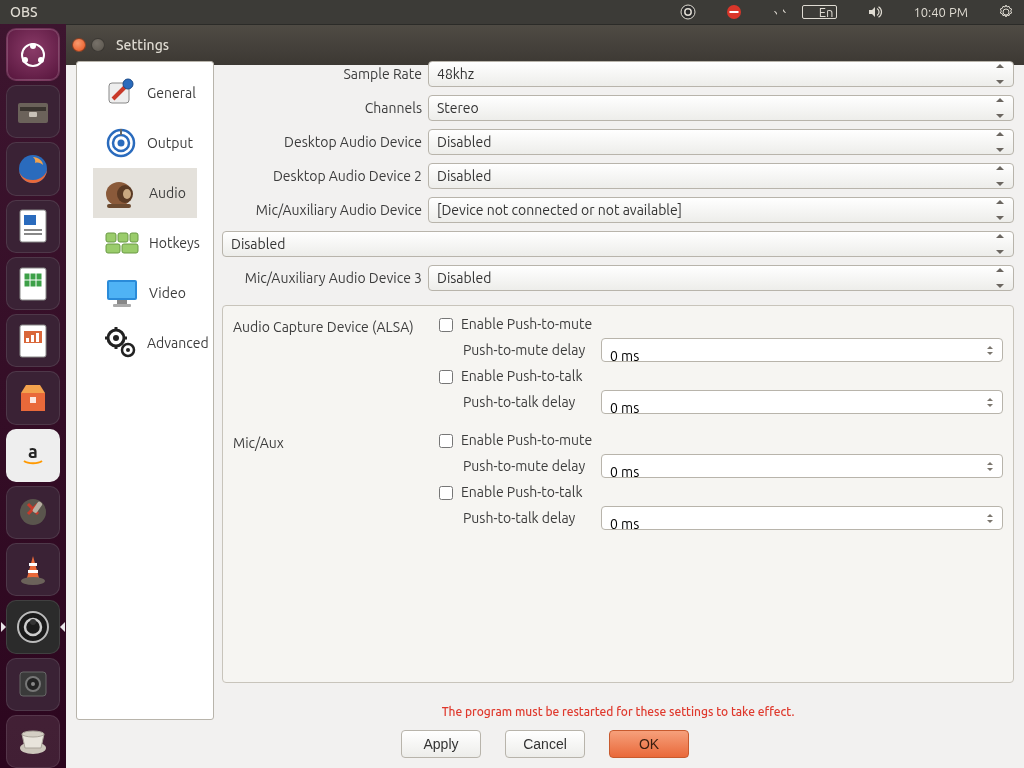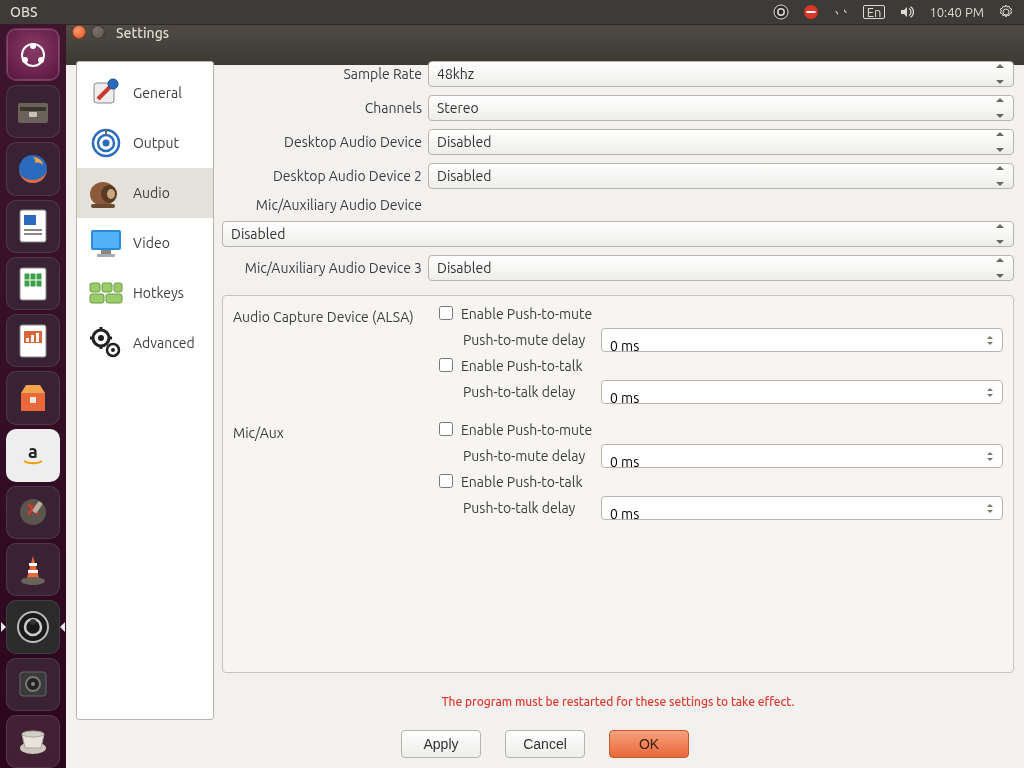--- a/index.html
+++ b/index.html
@@ -2,63 +2,63 @@
 <html><head>
 <meta charset="utf-8">
 <style>
   * { box-sizing: border-box; margin: 0; padding: 0; }
   html, body { width: 1024px; height: 768px; overflow: hidden; font-family: "Ubuntu", "Liberation Sans", sans-serif; font-size: 14px; background: #f2f1f0; }
   
   .menubar { position: absolute; top:0; left:0; right:0; height:24px; background:#3c3b37; color:#dfdbd2; display:flex; align-items:center; padding:0 6px; z-index:10;gap:25px;}
   .menubar .title { font-weight:500; font-size:14px; margin-left:4px;}
   .menubar .spacer { flex:1; }
   .menubar .tray { display:flex; align-items:center; gap:14px; padding-right:4px;}
-  .menubar .tray span { font-size:13px; color:#dfdbd2;}
+  .menubar .tray span { font-size:13px; color:#dfdbd2;padding-left:16px;}
   .tray .icon svg { display:block; }
   .tray .clock { font-size:13px; }
   .tray .en { border:1px solid #dfdbd2; border-radius:2px; font-size:10px; padding:0 3px; line-height:12px;}
 
   
   .launcher { position:absolute; top:24px; left:0; bottom:0; width:66px; background:#2c061e; background-image:linear-gradient(#3d152f,#2c061e); display:flex; flex-direction:column; align-items:center; padding-top:4px; gap:4px;}
   .launcher .tile { width:54px; height:54px; border-radius:10px; background:#3a2235; border:1px solid rgba(255,255,255,0.1); display:flex; align-items:center; justify-content:center; position:relative; }
   .launcher .tile.sel { box-shadow: 0 0 0 1px rgba(255,255,255,0.18) inset; }
   .launcher .arrow-left { position:absolute; left:-6px; width:0;height:0; border-top:5px solid transparent; border-bottom:5px solid transparent; border-left:5px solid #fff; opacity:.9;}
   .launcher .arrow-right { position:absolute; right:-6px; width:0;height:0; border-top:5px solid transparent; border-bottom:5px solid transparent; border-right:5px solid #fff; opacity:.9;}
   .launcher .tile.dash { background: radial-gradient(circle at 50% 40%, #8a3b68, #55143b); }
 
   
   .window { position:absolute; top:24px; left:66px; right:0; bottom:0; background:#f2f1f0; border-top:1px solid #2b2b28; }
-  .titlebar { height:40px; background:linear-gradient(#4f4b44,#3c3833); display:flex; align-items:flex-start; color:#dfdbd2; font-weight:500; font-size:14px; padding-left:6px; }
+  .titlebar { height:40px; background:linear-gradient(#4f4b44,#3c3833); display:flex; align-items:center; color:#dfdbd2; font-weight:500; font-size:14px; padding-left:6px; }
   .titlebar .winbtn { width:14px; height:14px; border-radius:50%; margin-right:5px; border:1px solid rgba(0,0,0,0.4);}
   .winbtn.close { background: radial-gradient(circle at 40% 35%, #f79a6e, #e95420); }
   .winbtn.min { background: radial-gradient(circle at 40% 35%, #777169, #5a554d); }
   .titlebar .t-title { margin-left:6px; }
 
   .win-body { position:absolute; top:28px; left:0; right:0; bottom:0; padding:8px 10px 10px 10px; display:flex; flex-direction:column; }
   .content { flex:1; display:flex; gap:8px; min-height:0;}
-  .sidebar { width:138px; background:#fff; border:1px solid #b8b4ab; border-radius:3px; padding:6px 0; }
+  .sidebar { width:138px; background:#fff; border:1px solid #b8b4ab; border-radius:3px; padding:6px 16px; }
   .sidebar .item { display:flex; align-items:center; gap:8px; height:50px; padding:0 10px; color:#3c3c3c; position:relative;}
   .sidebar .item .icn { width:38px; height:38px; display:flex; align-items:center; justify-content:center; }
   .sidebar .item.selected { background:#e4e1db; }
   .sidebar .item .lbl { font-size:14px; }
 
   .main { flex:1; display:flex; flex-direction:column; gap:4px;}
   .form-row { display:flex; align-items:center; gap:6px; margin-bottom:4px; }
   .form-row .lab { width:200px; text-align:right; color:#3c3c3c; font-size:14px; }
   .combo { flex:1; height:26px; border:1px solid #b8b4ab; border-radius:4px; background:linear-gradient(#ffffff,#ededea); display:flex; align-items:center; padding:0 22px 0 8px; position:relative; color:#333; font-size:14px;}
   .combo .spin { position:absolute; right:3px; top:2px; bottom:2px; width:14px; display:flex; flex-direction:column; justify-content:space-between; }
   .combo .spin .arw { width:0;height:0;border-left:4px solid transparent;border-right:4px solid transparent;}
   .combo .spin .up { border-bottom:4px solid #6b6660;}
   .combo .spin .dn { border-top:4px solid #6b6660;}
 
   .group { border:1px solid #c8c4bb; border-radius:4px; background:#f6f5f2; margin-top:6px; padding:10px 10px 12px 10px;}
   .group-inner { display:grid; grid-template-columns: 206px 1fr; }
   .g-left { font-size:14px; color:#3c3c3c; padding-top:3px;}
   .g-right { display:flex; flex-direction:column; gap:6px;}
-  .chk-row { display:flex; align-items:flex-start; gap:8px; font-size:14px; color:#3c3c3c;}
+  .chk-row { display:flex; align-items:flex-end; gap:8px; font-size:14px; color:#3c3c3c;}
   .chk-row input[type=checkbox] { width:14px; height:14px; accent-color:#888;}
   .val-row { display:flex; align-items:center; gap:10px; }
   .val-row .vlab { width:128px; font-size:14px; color:#3c3c3c;margin-left:24px;}
   .spinbox { flex:1; display:flex; align-items:center; height:24px; border:1px solid #b8b4ab; border-radius:4px; background:#fff; position:relative; padding:12px 20px 0 8px; font-size:14px;}
   .spinbox .spin { position:absolute; right:3px; top:2px; bottom:2px; width:12px; display:flex; flex-direction:column; justify-content:center; gap:3px;}
   .spinbox .spin .arw { width:0;height:0;border-left:3px solid transparent;border-right:3px solid transparent;}
   .spinbox .spin .up { border-bottom:3px solid #7a756d;}
   .spinbox .spin .dn { border-top:3px solid #7a756d;}
 
   .warn { color:#df382c; font-size:12px; text-align:center; margin-top:18px; font-weight:500;}
@@ -249,40 +249,40 @@
                 <ellipse cx="16" cy="20" rx="13" ry="12" fill="#8a5a3a"></ellipse>
                 <ellipse cx="22" cy="20" rx="8" ry="9" fill="#5a3a24"></ellipse>
                 <ellipse cx="24" cy="20" rx="4" ry="5" fill="#c9a880"></ellipse>
                 <rect x="4" y="30" width="24" height="4" rx="2" fill="#6b4a30"></rect>
               </svg>
             </div>
           <span class="lbl">Audio</span>
         </div>
         <div class="item">
           <div class="icn">
-              <svg width="38" height="34" viewBox="0 0 38 34">
-                <rect x="4" y="4" width="30" height="20" rx="2" fill="#2a8bd9"></rect>
-                <rect x="6" y="6" width="26" height="16" fill="#4fb3f5"></rect>
-                <rect x="14" y="24" width="10" height="4" fill="#888"></rect>
-                <rect x="10" y="28" width="18" height="3" rx="1" fill="#aaa"></rect>
-              </svg>
-            </div>
-          <span class="lbl">Video</span>
-        </div>
-        <div class="item">
-          <div class="icn">
               <svg width="38" height="30" viewBox="0 0 38 30">
                 <rect x="3" y="5" width="10" height="9" rx="2" fill="#9acc6b" stroke="#6a9a44"></rect>
                 <rect x="15" y="5" width="10" height="9" rx="2" fill="#9acc6b" stroke="#6a9a44"></rect>
                 <rect x="27" y="5" width="8" height="9" rx="2" fill="#9acc6b" stroke="#6a9a44"></rect>
                 <rect x="3" y="16" width="14" height="9" rx="2" fill="#9acc6b" stroke="#6a9a44"></rect>
                 <rect x="19" y="16" width="16" height="9" rx="2" fill="#9acc6b" stroke="#6a9a44"></rect>
               </svg>
             </div>
           <span class="lbl">Hotkeys</span>
+        </div>
+        <div class="item">
+          <div class="icn">
+              <svg width="38" height="34" viewBox="0 0 38 34">
+                <rect x="4" y="4" width="30" height="20" rx="2" fill="#2a8bd9"></rect>
+                <rect x="6" y="6" width="26" height="16" fill="#4fb3f5"></rect>
+                <rect x="14" y="24" width="10" height="4" fill="#888"></rect>
+                <rect x="10" y="28" width="18" height="3" rx="1" fill="#aaa"></rect>
+              </svg>
+            </div>
+          <span class="lbl">Video</span>
         </div>
         <div class="item">
           <div class="icn">
               <svg width="36" height="36" viewBox="0 0 36 36" fill="#222">
                 <circle cx="13" cy="13" r="8" fill="none" stroke="#222" stroke-width="3"></circle>
                 <circle cx="13" cy="13" r="3" fill="#222"></circle>
                 <g transform="translate(13,13)">
                   <rect x="-1.5" y="-11" width="3" height="4"></rect>
                   <rect x="-1.5" y="7" width="3" height="4"></rect>
                   <rect x="-11" y="-1.5" width="4" height="3"></rect>
@@ -332,20 +332,27 @@
           <div class="combo">
               <span>Disabled</span>
               <div class="spin">
                 <div class="arw up"></div>
                 <div class="arw dn"></div>
               </div>
             </div>
         </div>
         <div class="form-row">
           <div class="lab">Mic/Auxiliary Audio Device</div>
+          <div class="combo">
+              <span>[Device not connected or not available]</span>
+              <div class="spin">
+                <div class="arw up"></div>
+                <div class="arw dn"></div>
+              </div>
+            </div>
         </div>
         <div class="form-row">
           <div class="combo">
               <span>Disabled</span>
               <div class="spin">
                 <div class="arw up"></div>
                 <div class="arw dn"></div>
               </div>
             </div>
         </div>

